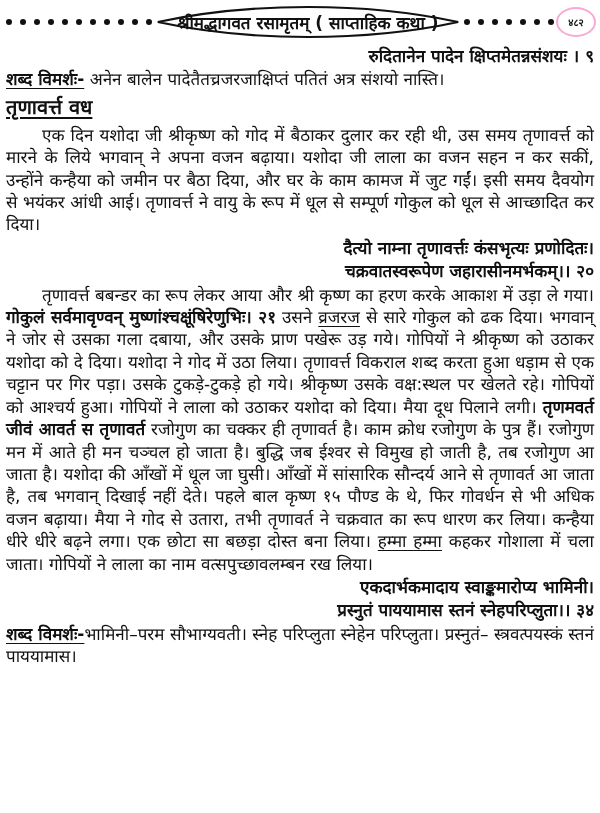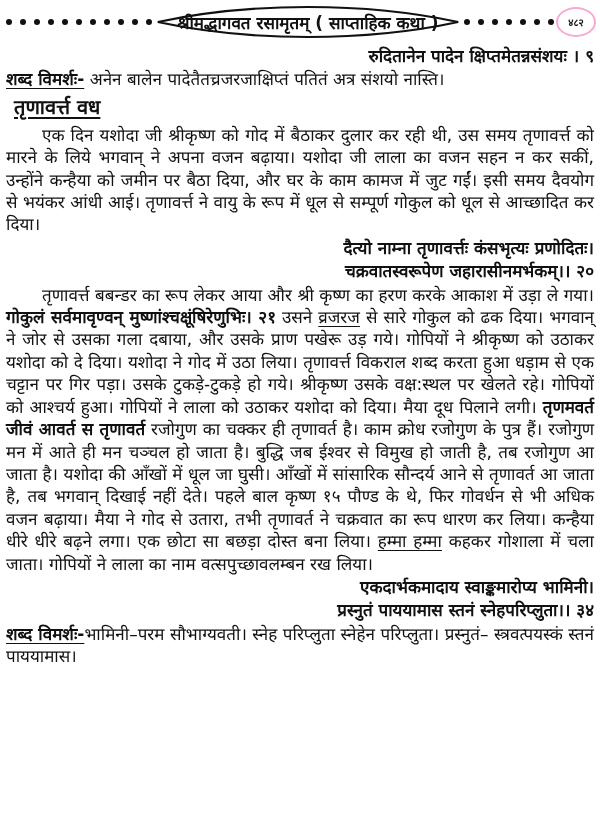--- a/index.html
+++ b/index.html
@@ -31,21 +31,21 @@
     display:flex;align-items:center;justify-content:center;
     font-weight:bold;font-size:10px;padding:0 4px;box-sizing:border-box;
   }
   
   main{padding:6px 6px 0 6px;}
   .block{font-size:17px;line-height:22.4px;}
   .para{text-align:justify;}
   .para.indent{text-indent:36px;}
   .shloka{text-align:right;font-weight:bold;margin:1px 0;}
   .heading{
-    font-size:20px;font-weight:bold;line-height:26px;margin:3px 0 4px 8px;
+    font-size:20px;font-weight:bold;line-height:26px;margin:3px 0 4px 0;
   }
   .heading span{text-decoration:underline;text-underline-offset:3px;}
   .b{font-weight:bold;}
   .u{text-decoration:underline;text-underline-offset:3px;}
 </style>
 </head>
 <body>
 
 <header class="hdr">
   <div class="dots">

